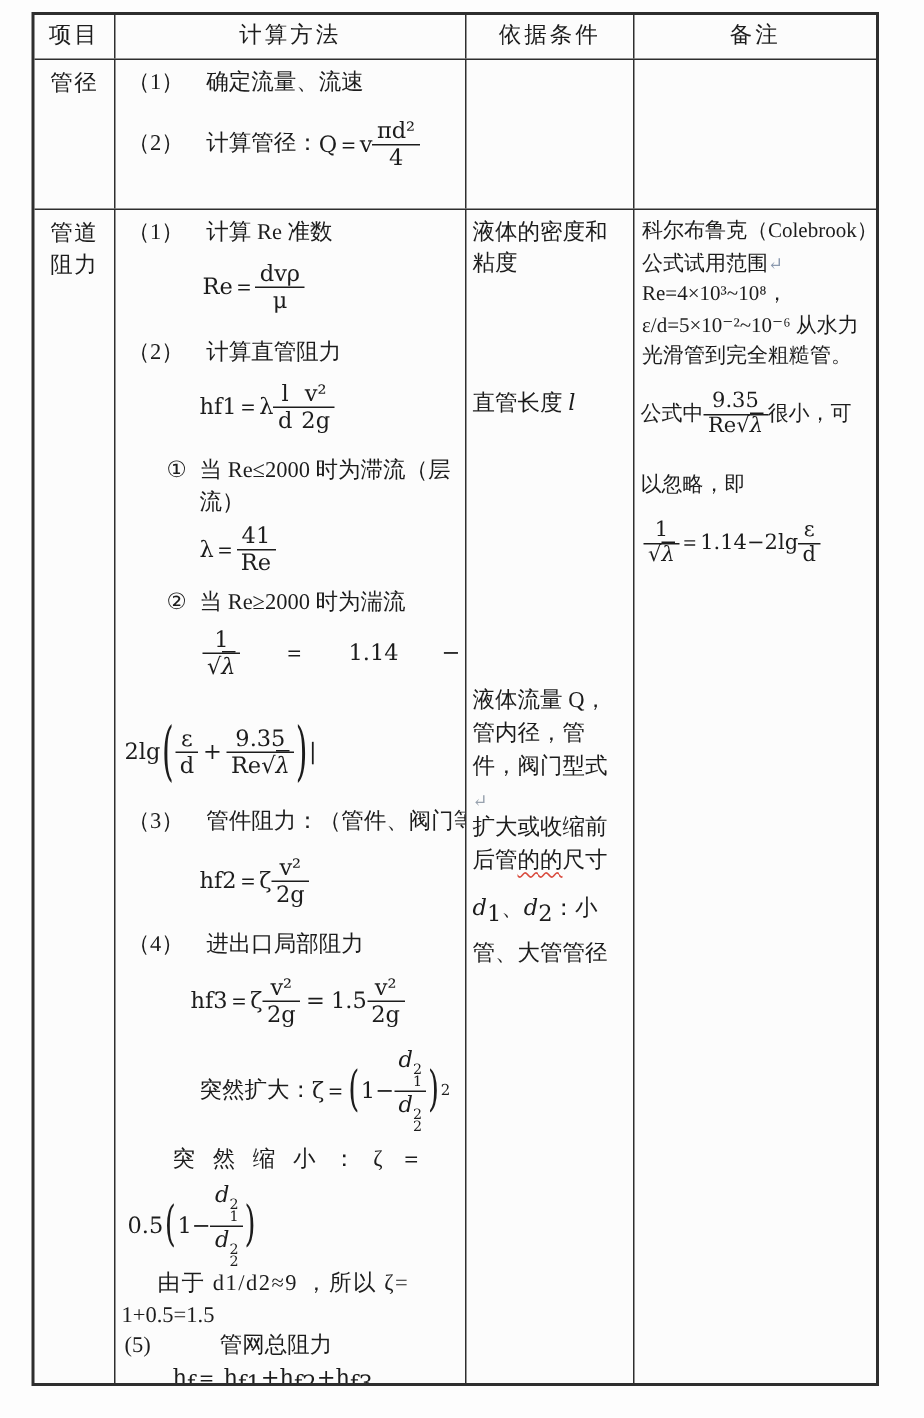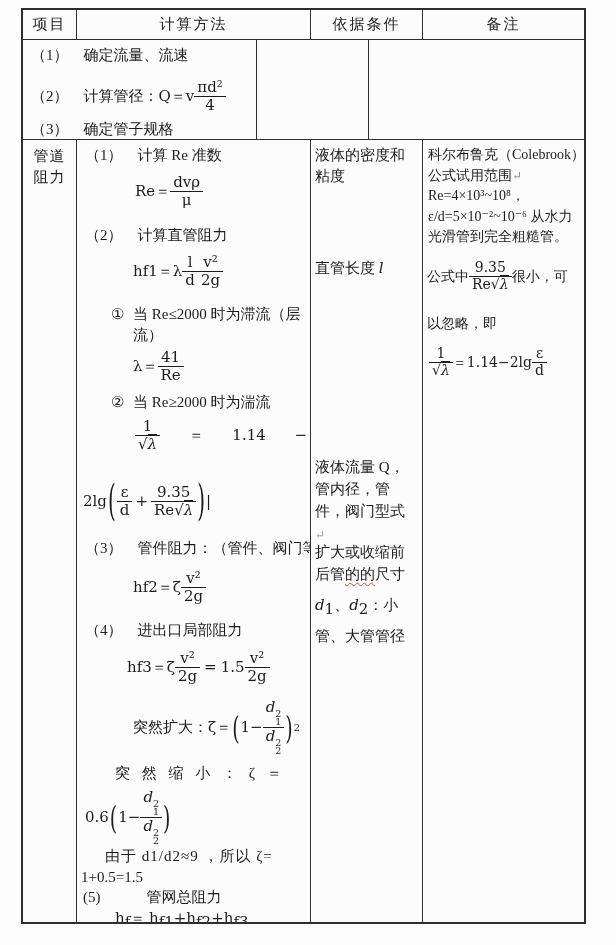--- a/index.html
+++ b/index.html
@@ -48,31 +48,33 @@
   <div class="tbl">
 
     <div class="row hrow">
       <div class="cell c1">项目</div>
       <div class="cell c2">计算方法</div>
       <div class="cell c3">依据条件</div>
       <div class="cell c4">备注</div>
     </div>
 
     <div class="row r1">
+      <div class="cell c1">
+        <div class="c1item">管径</div>
+      </div>
       <div class="cell c2">
         <div class="ab nw" style="top:5px;padding-left:8px">（1）　确定流量、流速</div>
         <div class="ab nw flex" style="top:33px;padding-left:8px;height:46px">
           <span>（2）　计算管径：</span>
             <span class="fm up">Q＝v</span>
           <span class="fr">
             <span class="nu it">πd²</span>
             <span class="de up">4</span>
           </span>
         </div>
-        <div class="ab nw" style="top:79px;padding-left:8px">（3）　确定管子规格</div>
       </div>
       <div class="cell c3"></div>
       <div class="cell c4"></div>
     </div>
 
     <div class="row r2">
 
       <div class="cell c1">
         <div class="c1item">管道</div>
         <div class="ctr" style="letter-spacing:1px">阻力</div>
@@ -198,21 +200,21 @@
                   <b>2</b>
                 </span></span>
           </span>
           <span class="bp bp2">)</span>
           <sup class="psup fm">2</sup>
         </div>
 
         <div class="ab nw" style="top:623px;padding-left:38px;letter-spacing:4px">突 然 缩 小 ： ζ ＝</div>
 
         <div class="ab nw flex" style="top:648px;padding-left:8px;height:58px">
-          <span class="fm up">0.6</span>
+          <span class="fm up">0.5</span>
           <span class="bp bp2">(</span>
           <span class="fm up">1−</span>
           <span class="fr">
             <span class="nu"><i class="it">d</i><span class="stk">
                   <b>2</b>
                   <b>1</b>
                 </span></span>
             <span class="de"><i class="it">d</i><span class="stk">
                   <b>2</b>
                   <b>2</b>

